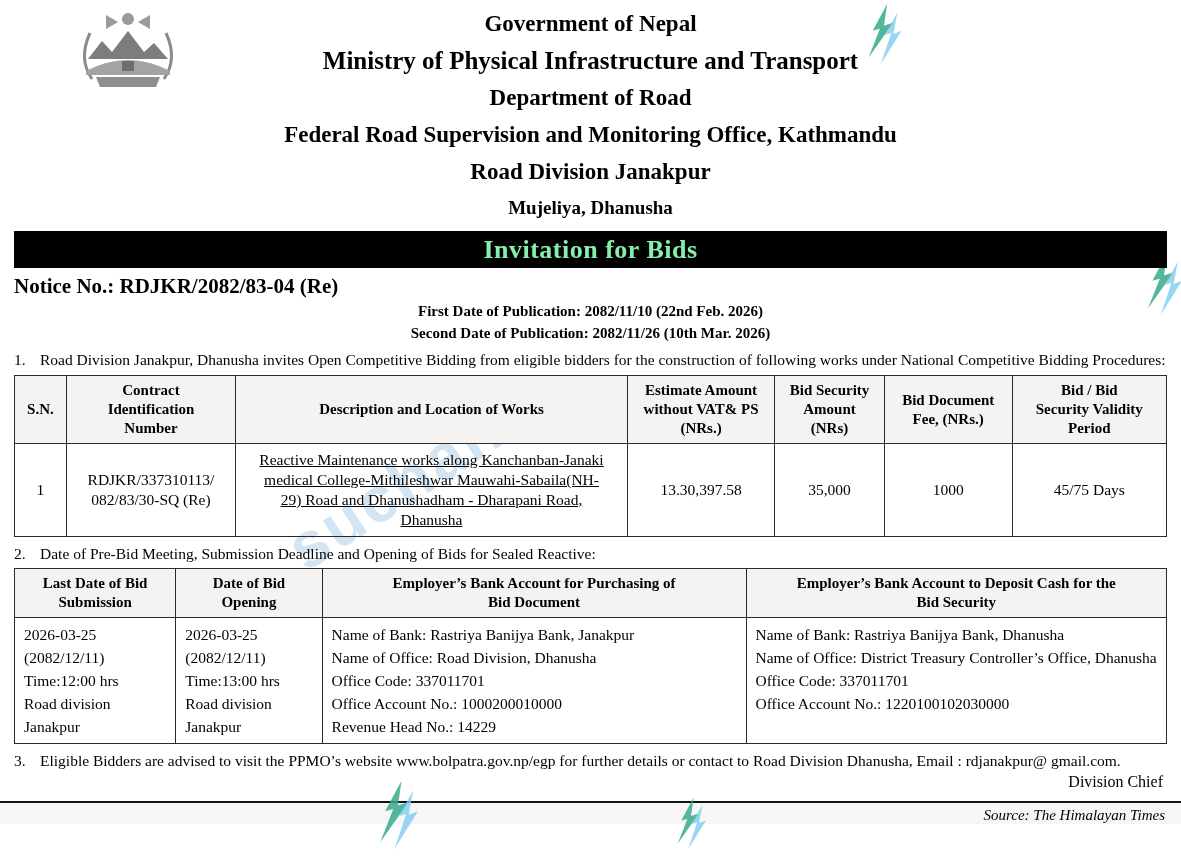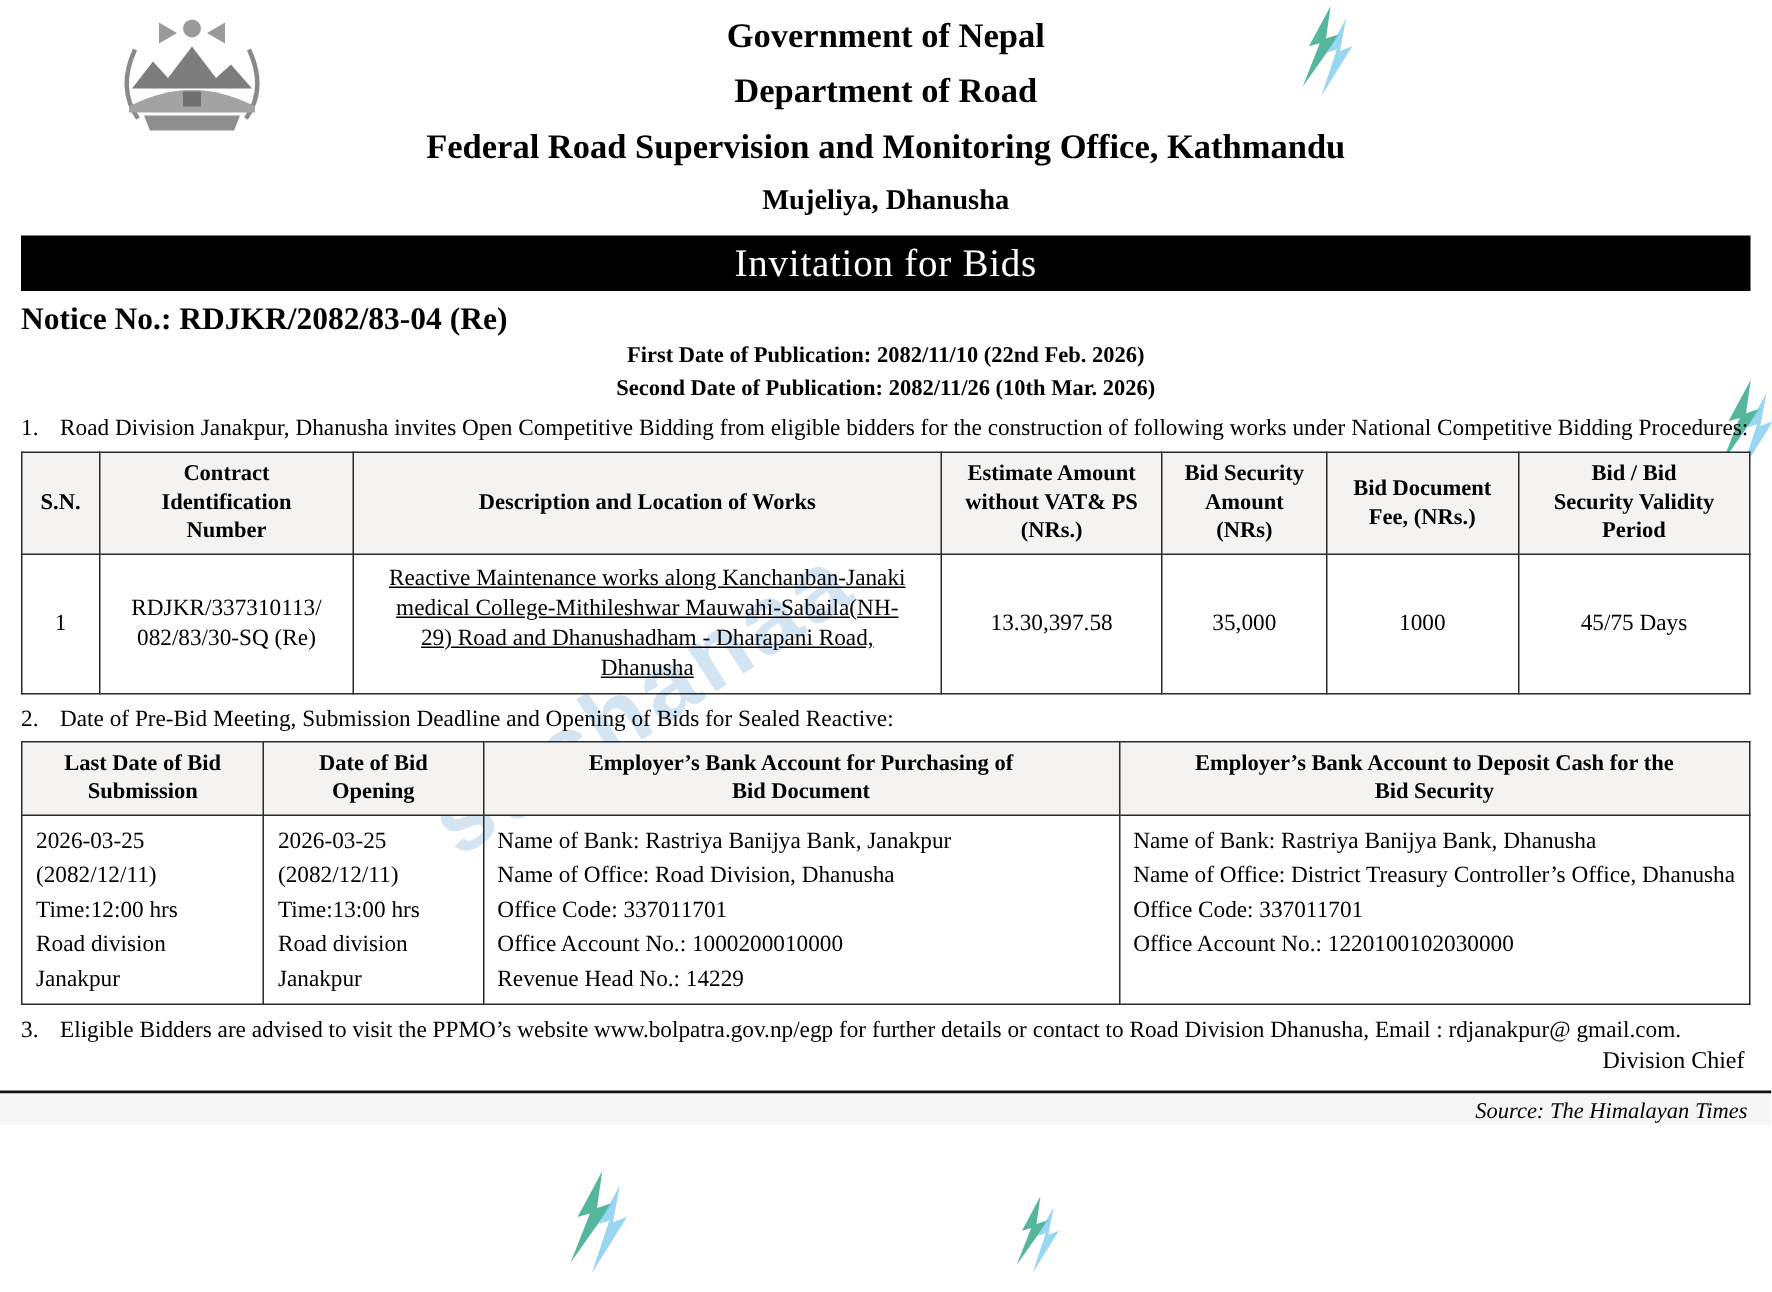--- a/index.html
+++ b/index.html
@@ -17,21 +17,21 @@
   .content { position:relative; z-index:1; }
 
   
   .masthead { position:relative; text-align:center; }
   .emblem { position:absolute; left:62px; top:2px; }
   .h-gov, .h-dep, .h-off, .h-div { font-size:23px; font-weight:bold; line-height:37px; }
   .h-min { font-size:25px; font-weight:bold; line-height:37px; }
   .h-loc { font-size:19px; font-weight:bold; line-height:36px;text-align:center; }
 
   .banner { margin-top:5px; background:#000; height:37px; display:flex; align-items:center; justify-content:center; }
-  .banner span { color:#ffffff; font-size:26px; font-weight:normal; letter-spacing:0.5px; }
+  .banner span { color:#86efac; font-size:26px; font-weight:bold; letter-spacing:0.5px; }
 
   .notice-no { margin-top:6px; text-align:left; font-size:21px; font-weight:bold; line-height:25px; }
   .pub { text-align:center; font-size:15px; font-weight:bold; line-height:20px; margin-top:2px; }
 
   .para { display:flex; margin-top:6px; font-size:15.5px; line-height:21px; }
   .para .num { width:26px; flex:0 0 26px; }
   .para .ptext { flex:1; }
 
   table { width:100%; border-collapse:collapse; table-layout:fixed; }
   th, td { border:1px solid #2a2a2a; }
@@ -87,22 +87,24 @@
           <circle cx="52" cy="12" r="6" fill="#9a9a9a"></circle>
           <path d="M30 8 l12 7 -12 7 z" fill="#9a9a9a"></path>
           <path d="M74 8 l-12 7 12 7 z" fill="#9a9a9a"></path>
           <path d="M12 52 L26 34 L36 45 L52 24 L68 45 L78 36 L92 52 Z" fill="#7d7d7d"></path>
           <path d="M10 64 Q52 42 94 64 L94 68 L10 68 Z" fill="#a3a3a3"></path>
           <path d="M20 70 h64 l-4 10 h-56 z" fill="#8f8f8f"></path>
           <path d="M46 54 h12 v10 h-12 z" fill="#6f6f6f"></path>
         </svg>
       </div>
       <div class="h-gov">Government of Nepal</div>
+      <div class="h-min">Ministry of Physical Infrastructure and Transport</div>
       <div class="h-dep">Department of Road</div>
       <div class="h-off">Federal Road Supervision and Monitoring Office, Kathmandu</div>
+      <div class="h-div">Road Division Janakpur</div>
       <div class="h-loc">Mujeliya, Dhanusha</div>
     </div>
 
     <div class="banner">
       <span>Invitation for Bids</span>
     </div>
 
     <div class="notice-no">Notice No.: RDJKR/2082/83-04 (Re)</div>
     <div class="pub">First Date of Publication: 2082/11/10 (22nd Feb. 2026)</div>
     <div class="pub">Second Date of Publication: 2082/11/26 (10th Mar. 2026)</div>

